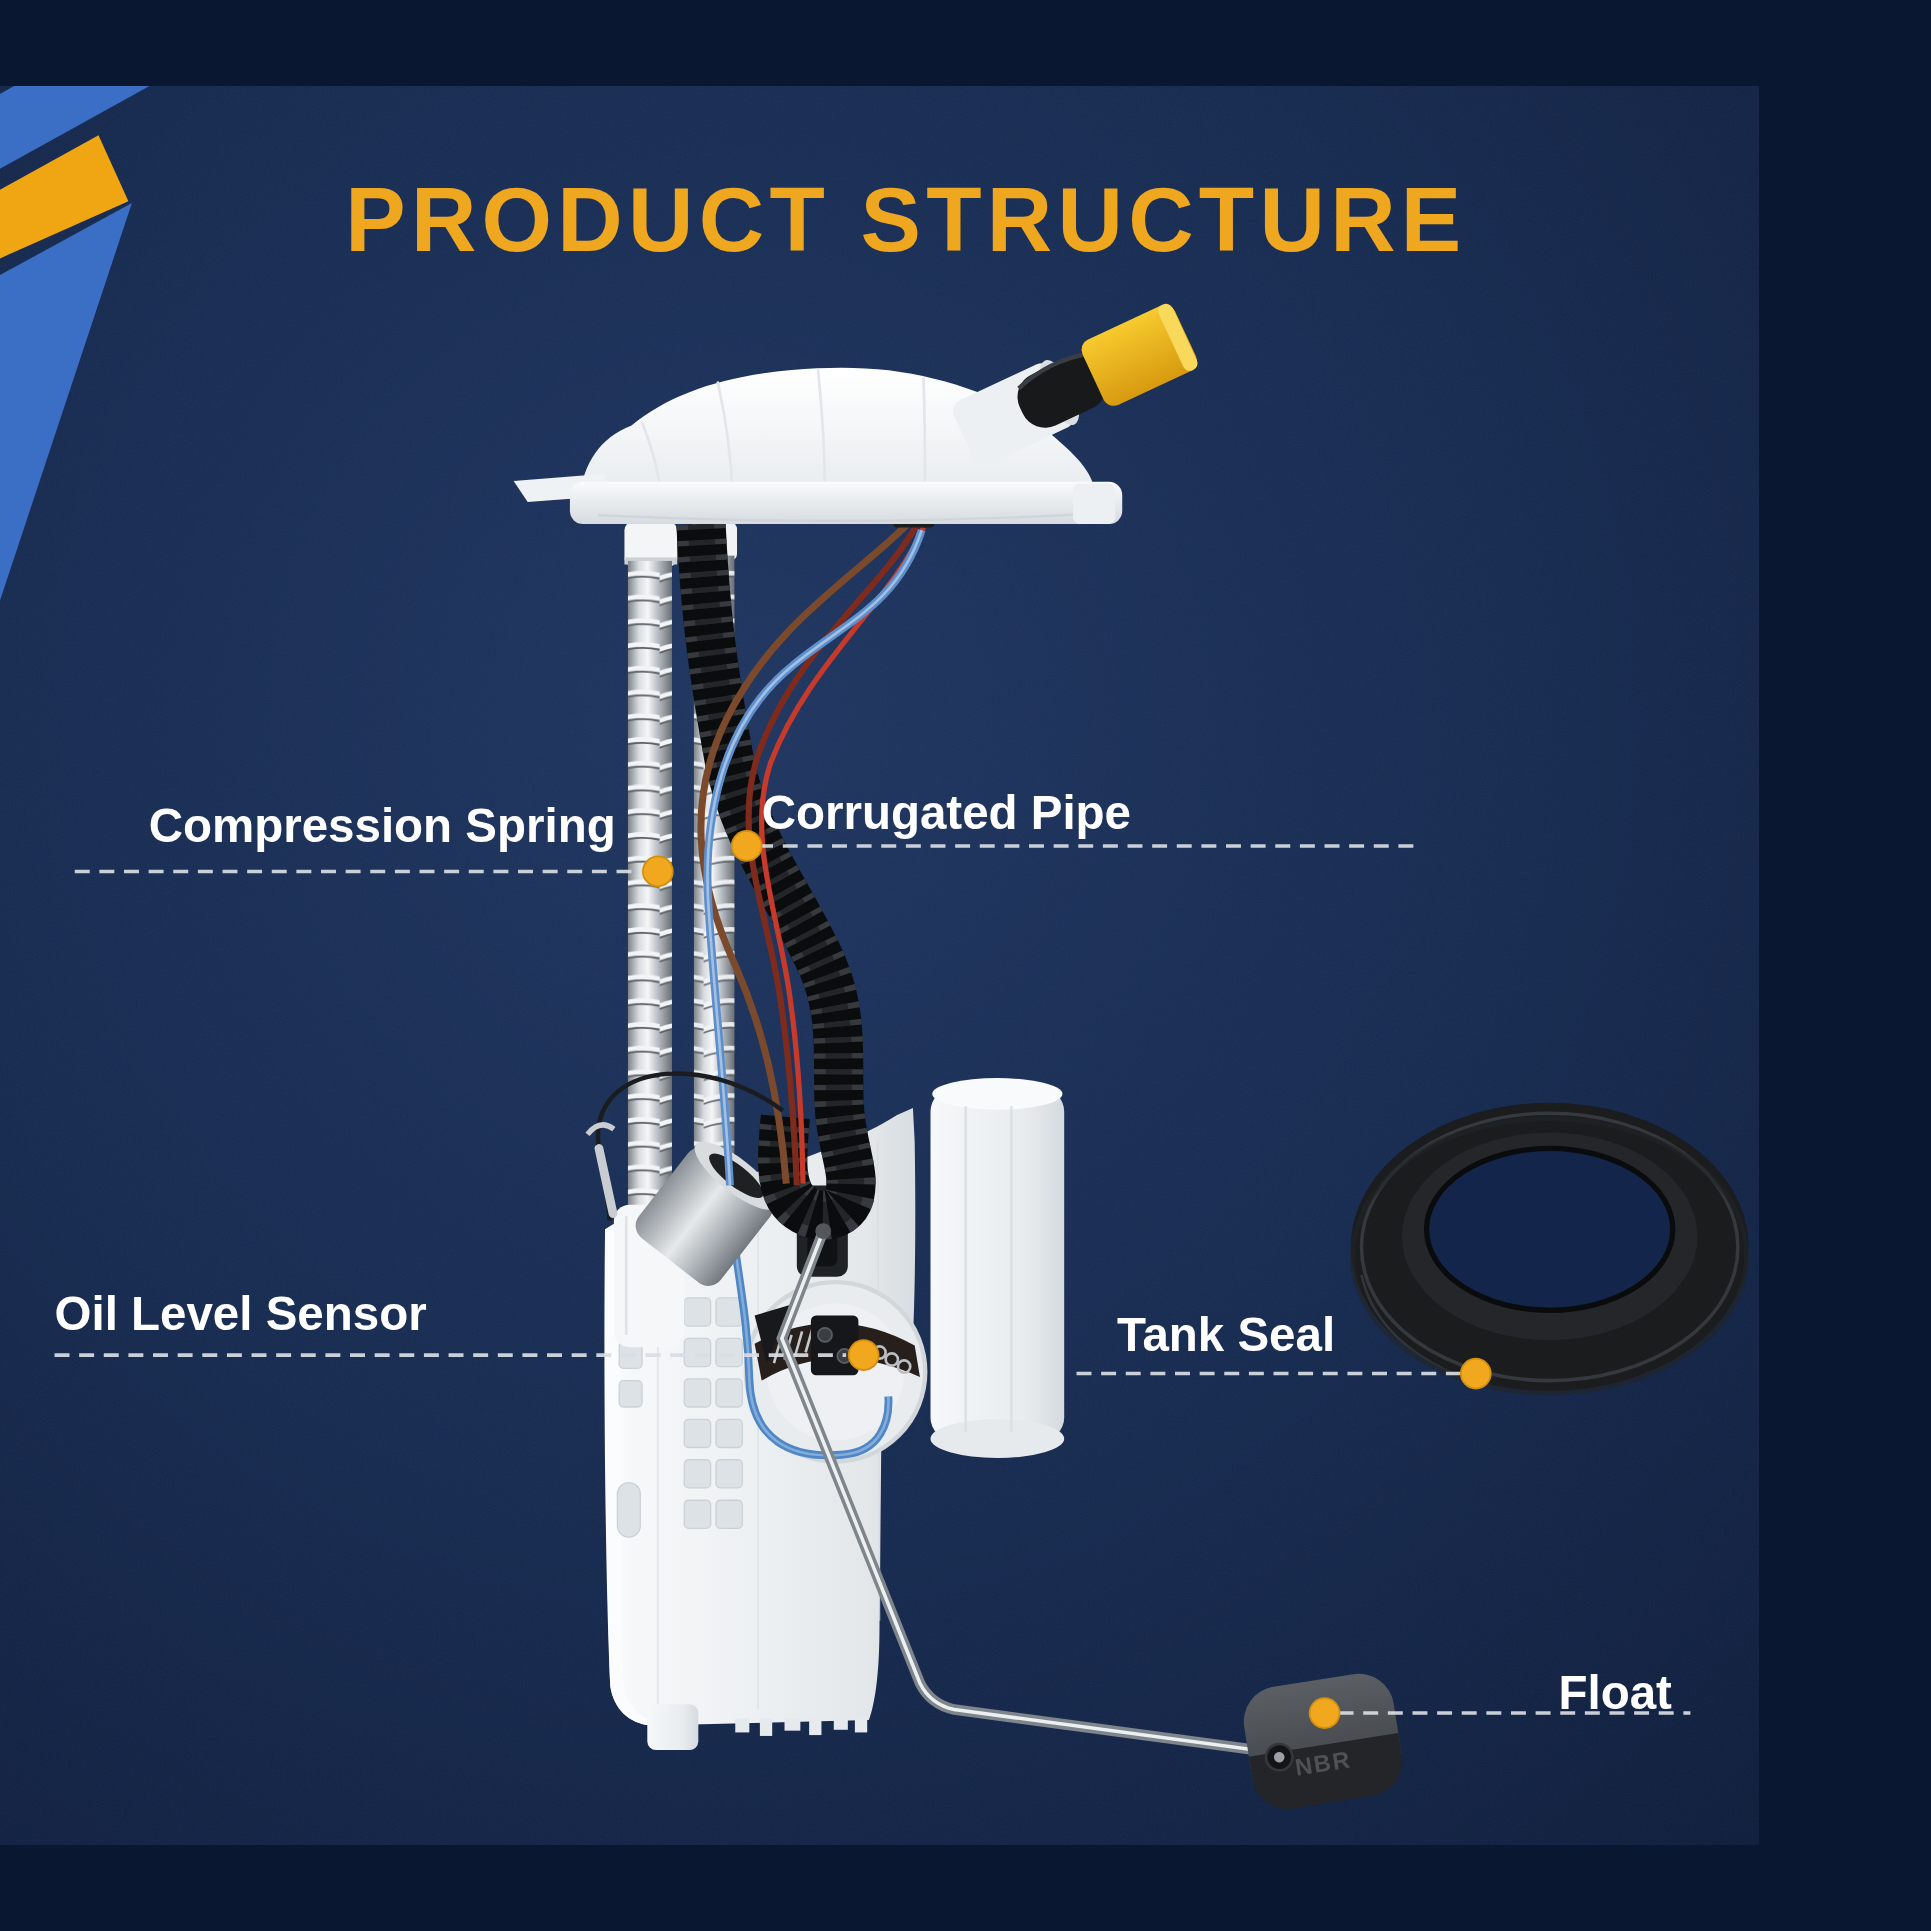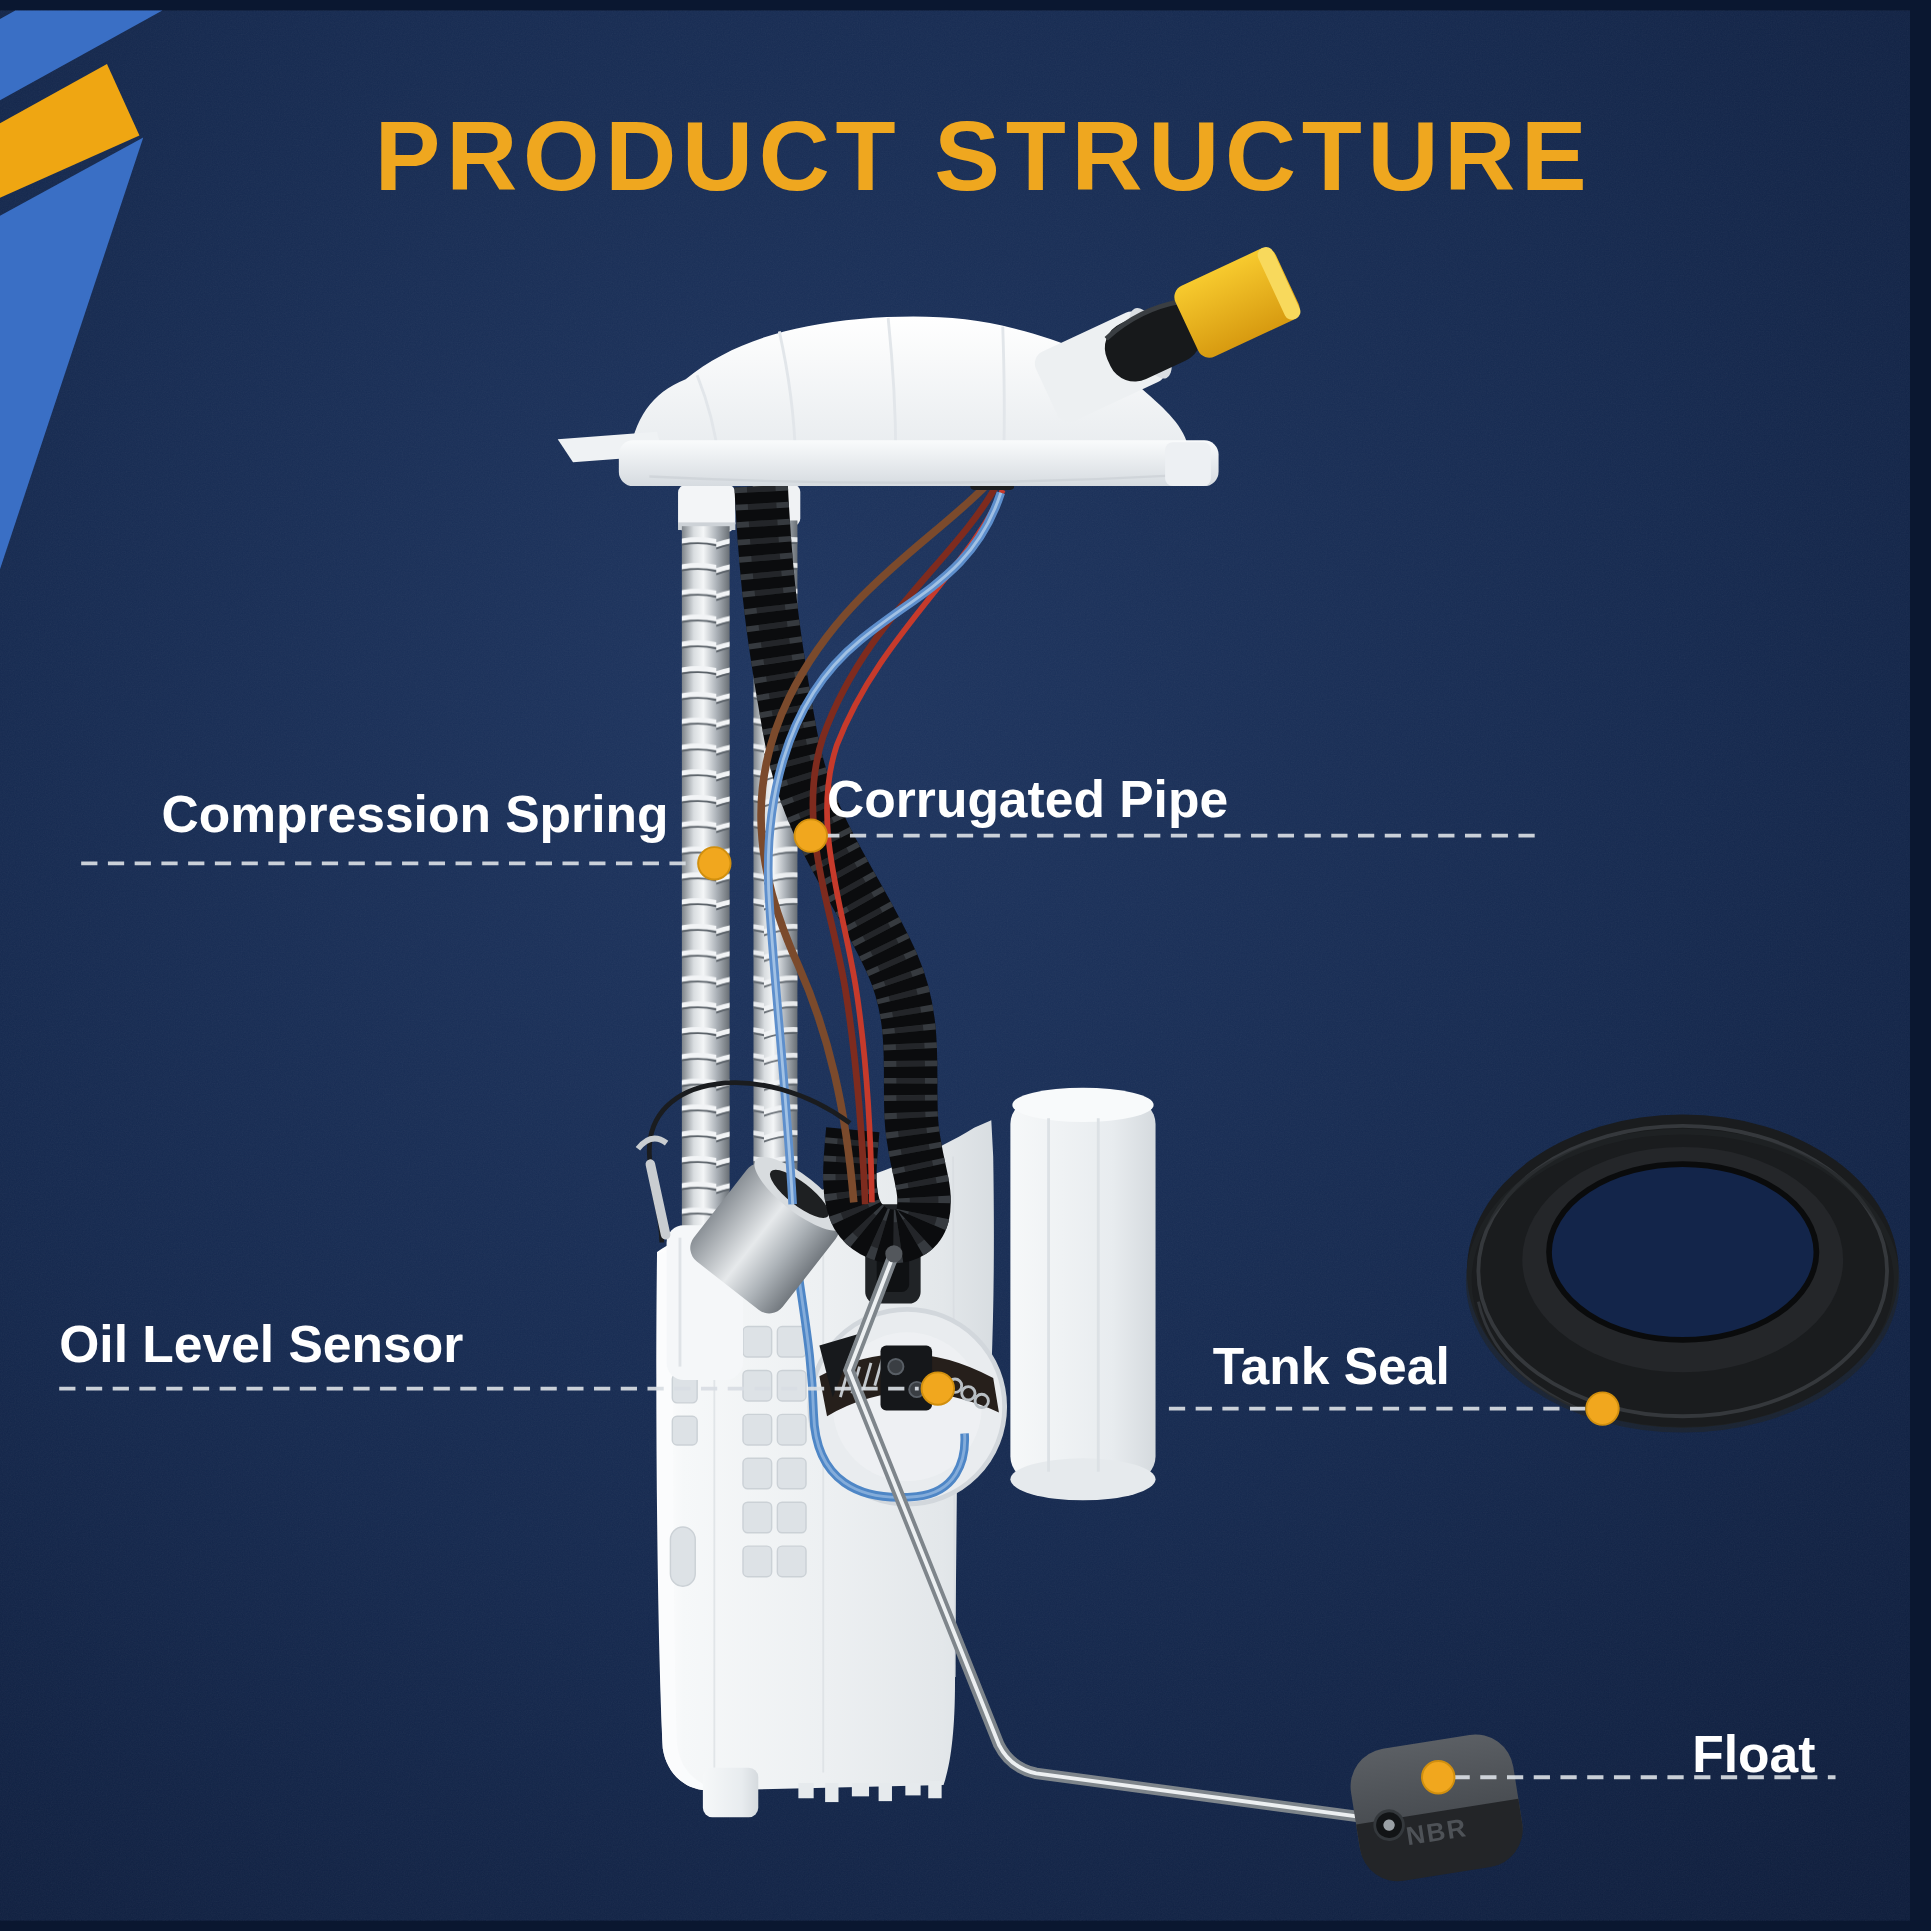--- a/index.html
+++ b/index.html
@@ -1,18 +1,18 @@
 <!DOCTYPE html>
 <html><head>
 <meta charset="utf-8">
 <style>
   html,body{margin:0;padding:0;background:#0a1730;}
   .stage{
     position:relative;
-    width:1910px;height:1931px;
+    width:1759px;height:1931px;
     overflow:hidden;
     font-family:"Liberation Sans", sans-serif;
   }
   .stage svg{display:block;width:100%;height:100%;}
   text{font-family:"Liberation Sans","DejaVu Sans",sans-serif;}
   .title-text{font-weight:bold;font-size:103px;letter-spacing:6px;}
   .callout-text{font-weight:bold;font-size:54px;fill:#ffffff;}
   .emboss-text{font-weight:bold;font-size:27px;fill:#4e5257;letter-spacing:2px;}
 </style>
 </head>

